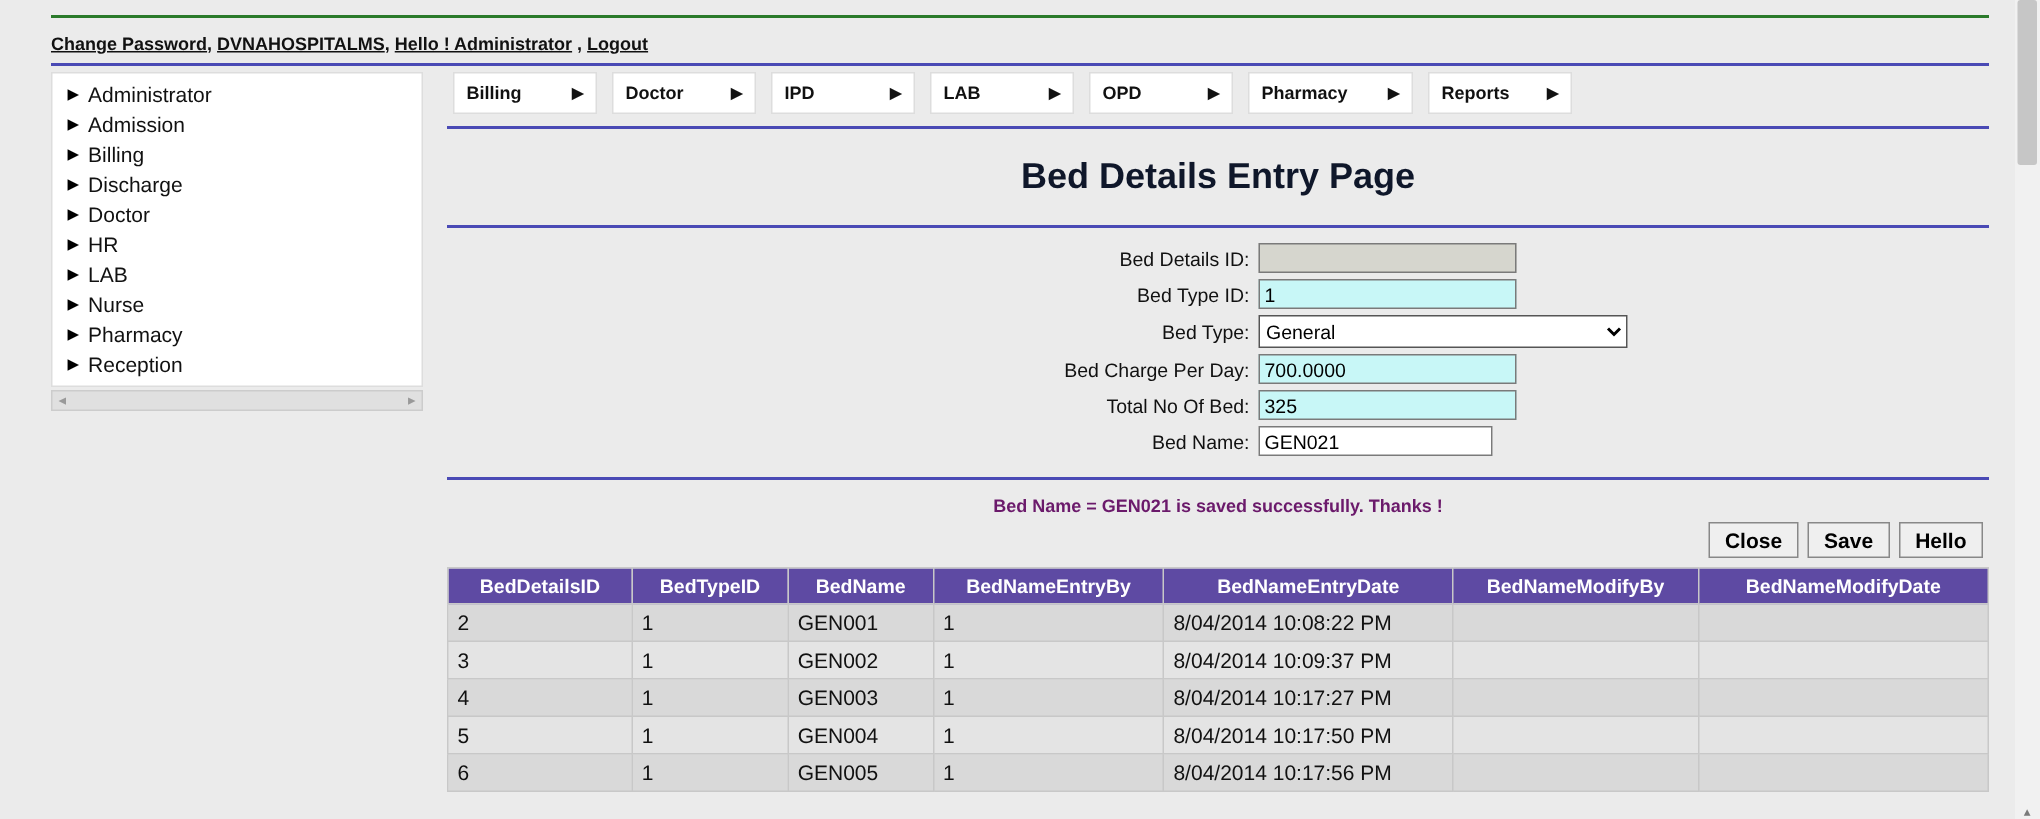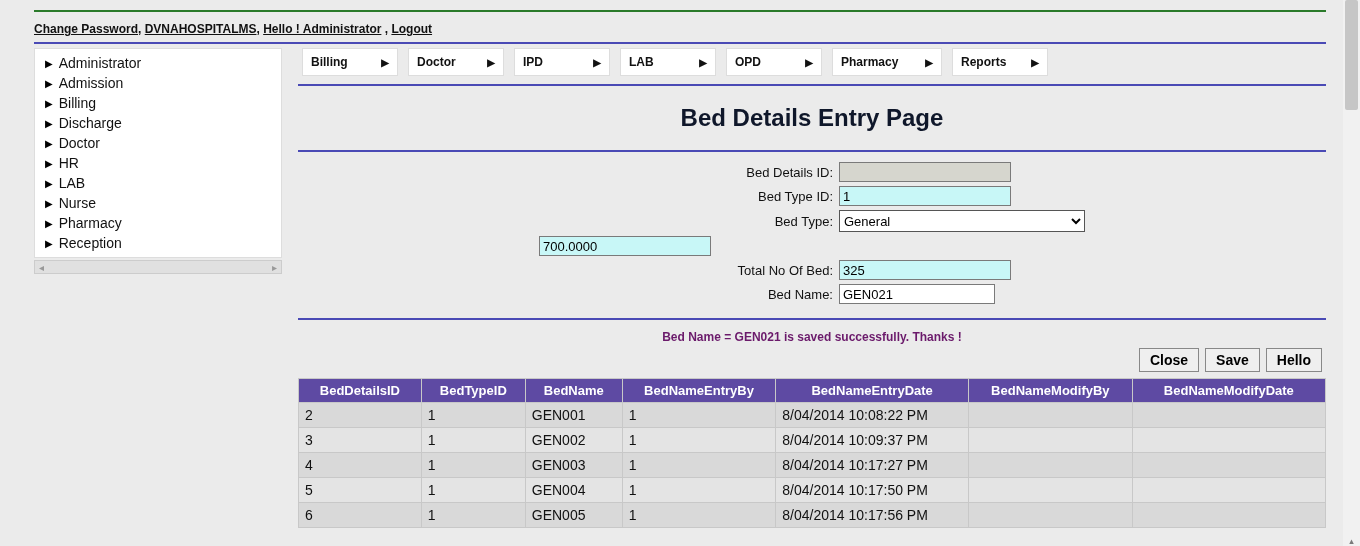--- a/index.html
+++ b/index.html
@@ -171,20 +171,21 @@
             <label>Bed Type ID:</label>
             <input type="text" class="inp-cyan" value="1" style="">
           </div>
           <div class="form-row">
             <label>Bed Type:</label>
             <select class="sel">
               <option>General</option>
             </select>
           </div>
           <div class="form-row">
+            <label>Bed Charge Per Day:</label>
             <input type="text" class="inp-cyan" value="700.0000" style="">
           </div>
           <div class="form-row">
             <label>Total No Of Bed:</label>
             <input type="text" class="inp-cyan" value="325" style="">
           </div>
           <div class="form-row">
             <label>Bed Name:</label>
             <input type="text" class="inp-white" value="GEN021" style="">
           </div>

